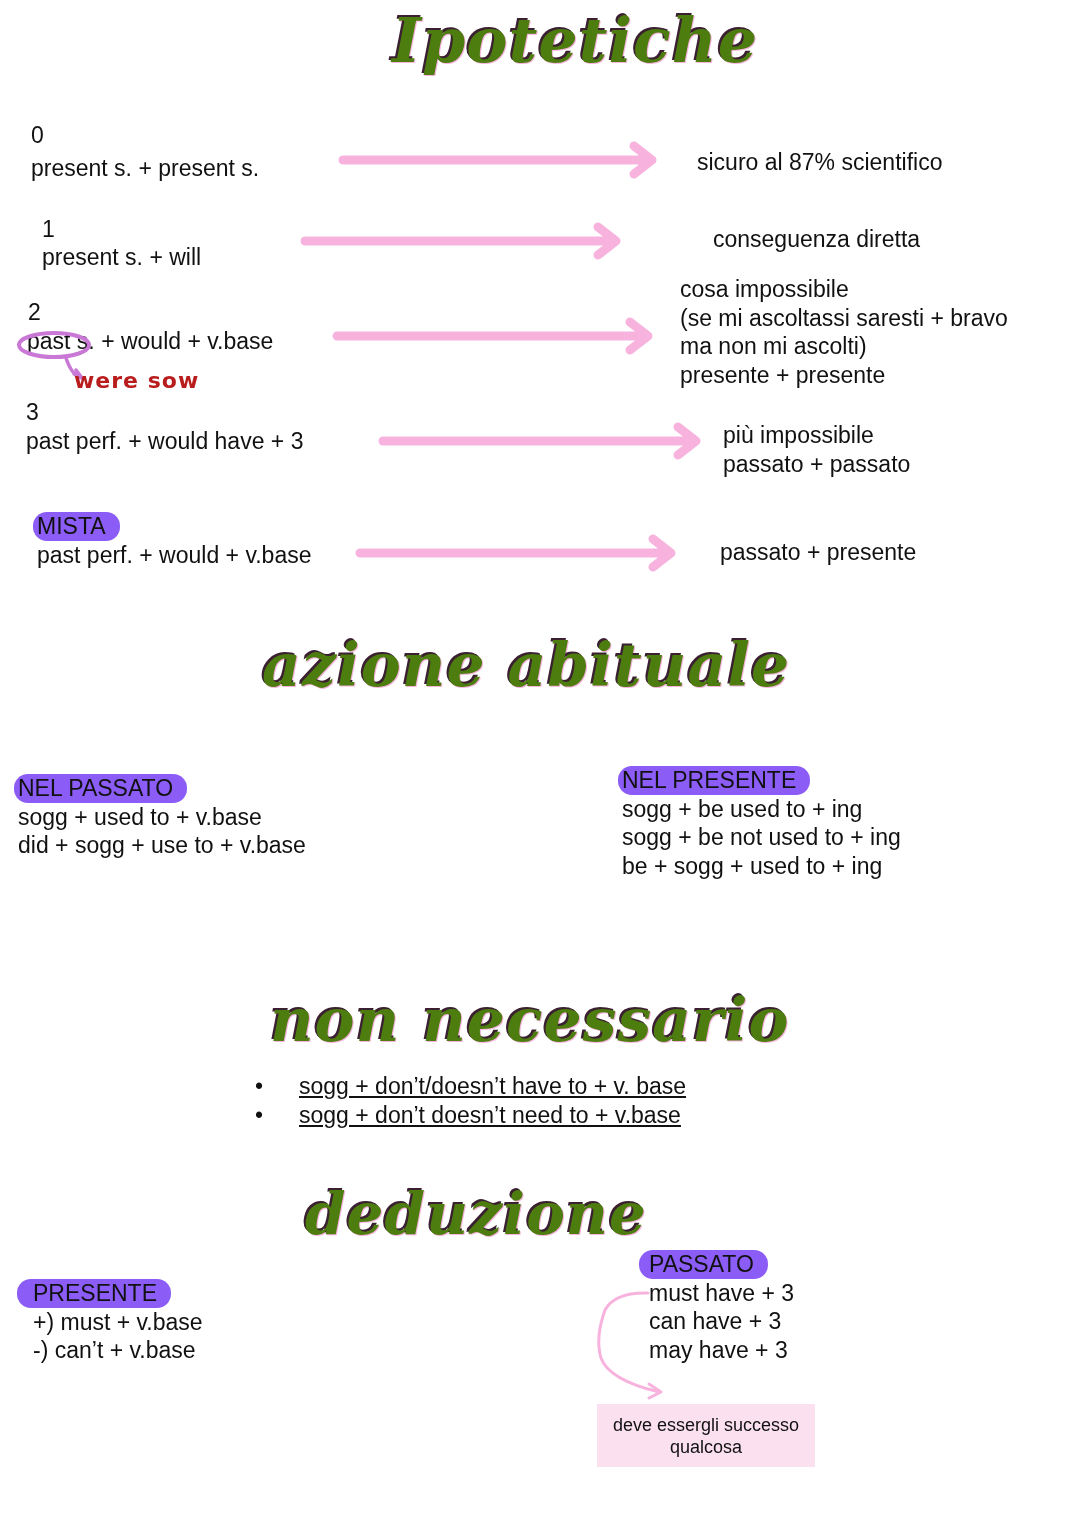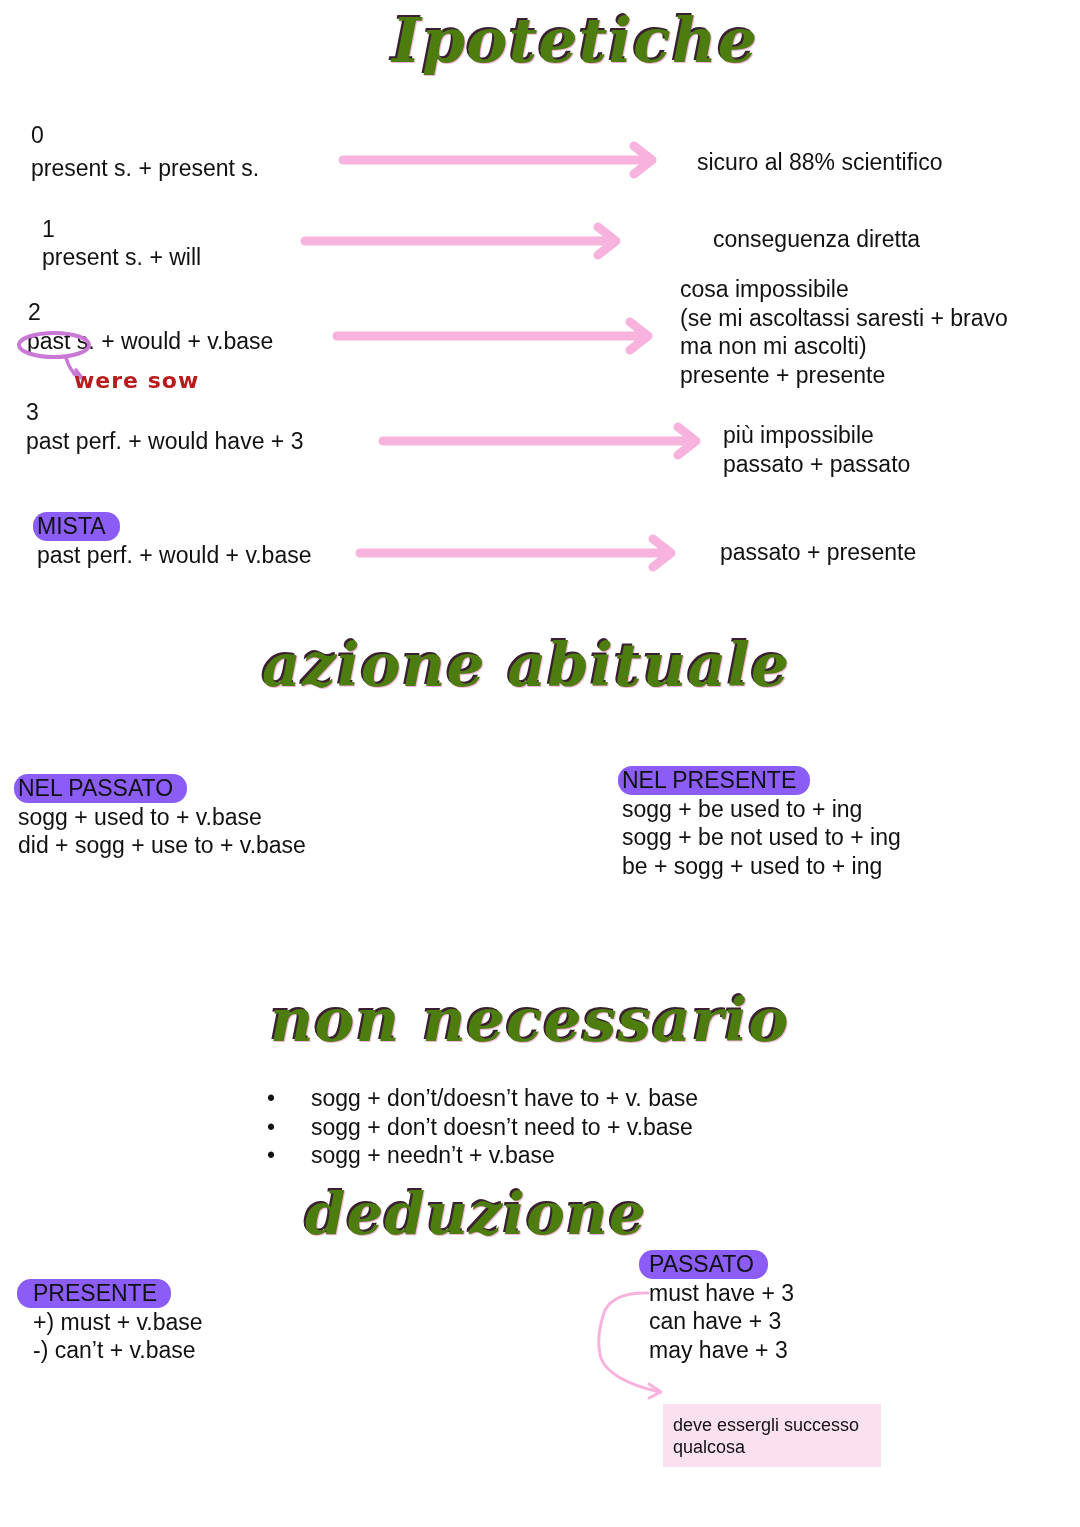--- a/index.html
+++ b/index.html
@@ -19,21 +19,21 @@
       letter-spacing: 1px;
     }
     .hl {
       display: inline-block;
       background: #8b5cf6;
       border-radius: 14px;
       padding: 0 14px 0 4px;
       margin-left: -4px;
     }
     .arrow { position: absolute; overflow: visible; }
-    .bullets { list-style: none; margin: 12px; padding: 0; }
+    .bullets { list-style: none; margin: 0; padding: 0; text-decoration: underline; }
     .bullets li { position: relative; padding-left: 44px; }
     .bullets li::before { content: "\2022"; position: absolute; left: 0; top: 0; }
     .note-box {
       background: #fbe0f0; padding: 10px 10px 8px 10px;
       font-size: 18px; line-height: 22px; width: 198px; height: 45px;
     }
     .handnote {
       font-family: "DejaVu Sans", sans-serif; color: #b91c1c;
       font-size: 22px; letter-spacing: 1px; font-weight: bold;
     }
@@ -41,21 +41,21 @@
 </head>
 <body>
 
 <div class="script-title" style="left:392px; top:4px; font-size:62px;">Ipotetiche</div>
 
 <div class="abs txt" style="left:31px; top:121px;">0</div>
 <div class="abs txt" style="left:31px; top:138px;margin-top:16px;">present s. + present s.</div>
 <svg class="arrow" style="left:338px; top:140px;" width="330" height="42">
   <path d="M5 20 H312 M296 6 L314 20 L296 34" stroke="#f7b3dd" stroke-width="9" fill="none" stroke-linecap="round" stroke-linejoin="round"></path>
 </svg>
-<div class="abs txt" style="left:697px; top:148px;">sicuro al 88% scientifico</div>
+<div class="abs txt" style="left:697px; top:148px;">sicuro al 87% scientifico</div>
 
 <div class="abs txt" style="left:42px; top:215px;">1</div>
 <div class="abs txt" style="left:42px; top:243px;">present s. + will</div>
 <svg class="arrow" style="left:300px; top:221px;" width="330" height="42">
   <path d="M5 20 H314 M298 6 L316 20 L298 34" stroke="#f7b3dd" stroke-width="9" fill="none" stroke-linecap="round" stroke-linejoin="round"></path>
 </svg>
 <div class="abs txt" style="left:713px; top:225px;">conseguenza diretta</div>
 
 <div class="abs txt" style="left:28px; top:298px;">2</div>
 <div class="abs txt" style="left:27px; top:327px;">past s. + would + v.base</div>
@@ -106,21 +106,20 @@
   <div>sogg + be used to + ing</div>
   <div>sogg + be not used to + ing</div>
   <div>be + sogg + used to + ing</div>
 </div>
 
 <div class="script-title" style="left:270px; top:985px; font-size:60px;">non necessario</div>
 
 <ul class="abs txt bullets" style="left:255px; top:1072px;">
   <li>sogg + don’t/doesn’t have to + v. base</li>
   <li>sogg + don’t doesn’t need to + v.base</li>
-  <li>sogg + needn’t + v.base</li>
 </ul>
 
 <div class="script-title" style="left:305px; top:1180px; font-size:58px;">deduzione</div>
 
 <div class="abs txt" style="left:33px; top:1279px;">
   <div><span class="hl" style="padding-left:16px; margin-left:-16px;">PRESENTE</span></div>
   <div>+) must + v.base</div>
   <div>-) can’t + v.base</div>
 </div>
 
@@ -129,16 +128,16 @@
   <div>must have + 3</div>
   <div>can have + 3</div>
   <div>may have + 3</div>
 </div>
 
 <svg class="abs" style="left:595px; top:1288px; overflow:visible;" width="80" height="120">
   <path d="M53 5 Q20 4 10 22 Q0 50 6 70 Q14 92 64 104" stroke="#f7b3dd" stroke-width="3" fill="none" stroke-linecap="round"></path>
   <path d="M54 96 L66 104 L54 110" stroke="#f7b3dd" stroke-width="3" fill="none" stroke-linecap="round" stroke-linejoin="round"></path>
 </svg>
 
-<div class="abs note-box" style="left:663px; top:1404px;">
+<div class="abs note-box" style="left:597px; top:1404px;text-align:center;">
   <div>deve essergli successo</div>
   <div>qualcosa</div>
 </div>
 
 </body></html>

